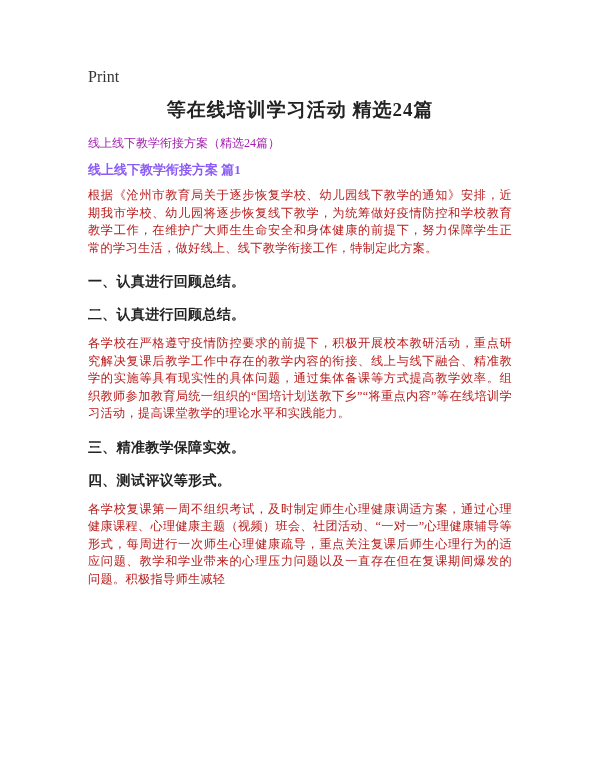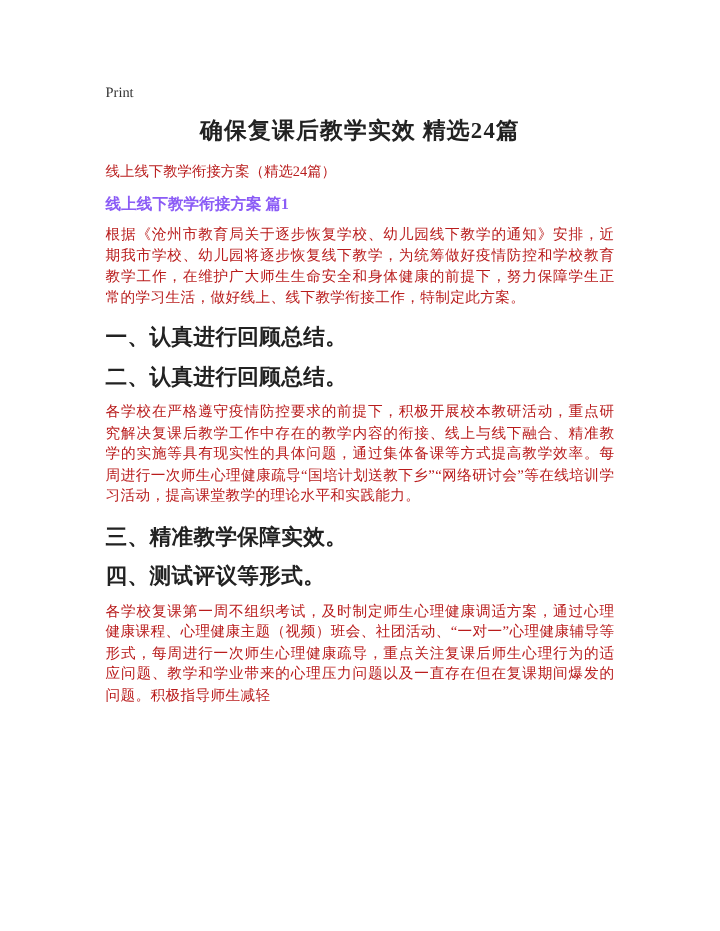--- a/index.html
+++ b/index.html
@@ -16,86 +16,86 @@
   }
   .page {
     box-sizing: border-box;
     width: 600px;
     height: 776px;
     padding: 68px 88px 0 88px;
     background: #ffffff;
   }
   .print-label {
     display: inline-block;
-    font-size: 12px;
+    font-size: 16px;
     line-height: 16px;
     color: #333333;
     cursor: pointer;
     margin: 0 16px 12px 0;
   }
   .doc-title {
     font-size: 19px;
     line-height: 25px;
     font-weight: bold;
     color: #222222;
     text-align: center;
     margin: 0 0 13px 0;
     letter-spacing: 1px;
   }
   .doc-subtitle {
     font-size: 12px;
     line-height: 17px;
-    color: #b91c1c;
+    color: #a21caf;
     margin: 0 0 9px 0;
   }
   .article-heading {
     font-size: 13px;
     line-height: 17px;
     font-weight: bold;
     color: #8b5cf6;
     margin: 0 0 9px 0;
   }
   .body-paragraph {
     font-size: 12.2px;
     line-height: 17.5px;
     text-align: justify;
     color: #b91c1c;
     margin: 0 0 13px 0;
     letter-spacing: 0.3px;
   }
   .section-heading {
-    font-size: 18px;
+    font-size: 14px;
     line-height: 17px;
     font-weight: bold;
     color: #222222;
     margin: 16px 0 12px 0;
     letter-spacing: 0.3px;
   }
 </style>
 </head>
 <body>
 
 <div class="page">
 
   <div class="print-label">Print</div>
 
-  <h1 class="doc-title">确保复课后教学实效 精选24篇</h1>
+  <h1 class="doc-title">等在线培训学习活动 精选24篇</h1>
 
   <p class="doc-subtitle">线上线下教学衔接方案（精选24篇）</p>
 
   <h2 class="article-heading">线上线下教学衔接方案 篇1</h2>
 
   <p class="body-paragraph">根据《沧州市教育局关于逐步恢复学校、幼儿园线下教学的通知》安排，近期我市学校、幼儿园将逐步恢复线下教学，为统筹做好疫情防控和学校教育教学工作，在维护广大师生生命安全和身体健康的前提下，努力保障学生正常的学习生活，做好线上、线下教学衔接工作，特制定此方案。</p>
 
   <h3 class="section-heading">一、认真进行回顾总结。</h3>
 
 
   <h3 class="section-heading">二、认真进行回顾总结。</h3>
 
-  <p class="body-paragraph">各学校在严格遵守疫情防控要求的前提下，积极开展校本教研活动，重点研究解决复课后教学工作中存在的教学内容的衔接、线上与线下融合、精准教学的实施等具有现实性的具体问题，通过集体备课等方式提高教学效率。每周进行一次师生心理健康疏导“国培计划送教下乡”“网络研讨会”等在线培训学习活动，提高课堂教学的理论水平和实践能力。</p>
+  <p class="body-paragraph">各学校在严格遵守疫情防控要求的前提下，积极开展校本教研活动，重点研究解决复课后教学工作中存在的教学内容的衔接、线上与线下融合、精准教学的实施等具有现实性的具体问题，通过集体备课等方式提高教学效率。组织教师参加教育局统一组织的“国培计划送教下乡”“将重点内容”等在线培训学习活动，提高课堂教学的理论水平和实践能力。</p>
 
   <h3 class="section-heading">三、精准教学保障实效。</h3>
 
 
   <h3 class="section-heading">四、测试评议等形式。</h3>
 
   <p class="body-paragraph">各学校复课第一周不组织考试，及时制定师生心理健康调适方案，通过心理健康课程、心理健康主题（视频）班会、社团活动、“一对一”心理健康辅导等形式，每周进行一次师生心理健康疏导，重点关注复课后师生心理行为的适应问题、教学和学业带来的心理压力问题以及一直存在但在复课期间爆发的问题。积极指导师生减轻</p>
 
 </div>
 

